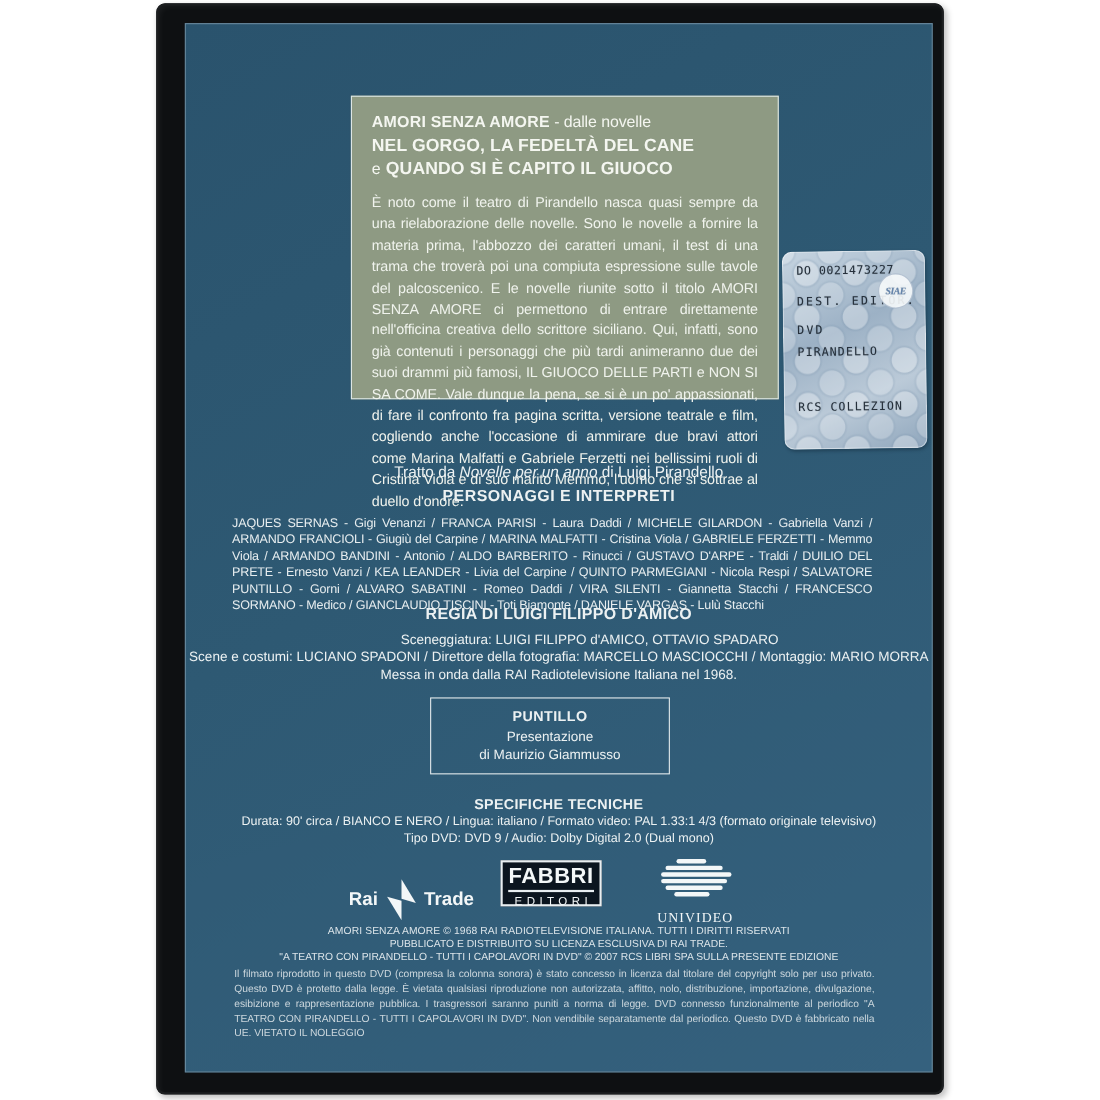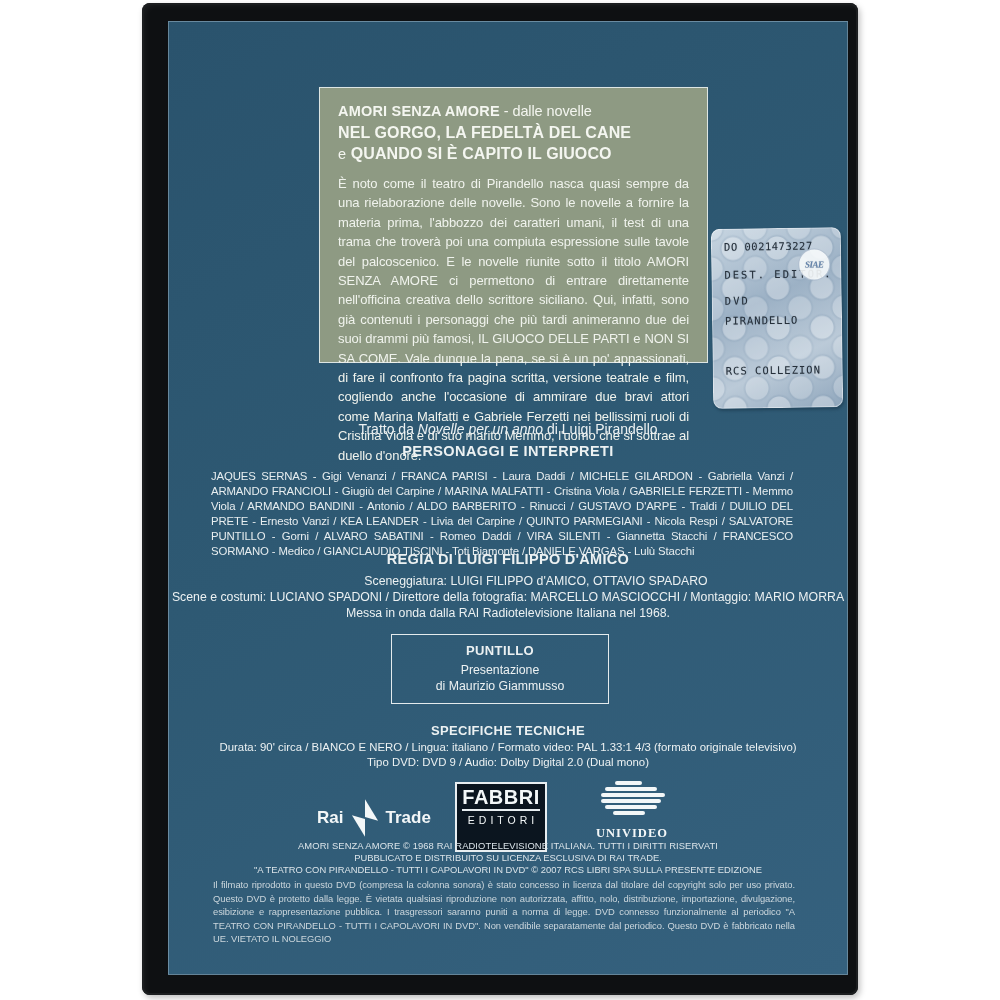--- a/index.html
+++ b/index.html
@@ -62,27 +62,27 @@
   .contents-line{font-size:12.3px;line-height:15.5px;}
   .contents-line.first{margin-top:5px;}
 
   .specs-heading{top:701px;font-size:13px;font-weight:bold;letter-spacing:.3px;}
   .specs-line1{top:719px;font-size:11.4px;}
   .specs-line2{top:734px;font-size:11.4px;}
 
   
   .raitrade{left:120px;top:768px;width:170px;height:56px;display:flex;align-items:center;
             justify-content:center;gap:7px;font-weight:bold;font-size:17px;color:#f3f7f8;}
-  .fabbri{left:286px;top:760px;width:92px;height:70px;border:2px solid #e8eef1;background:#0b151f;
+  .fabbri{left:286px;top:760px;width:92px;height:42px;border:2px solid #e8eef1;background:#0b151f;
           box-sizing:border-box;text-align:center;padding-top:3px;}
   .fabbri-name{font-size:20px;font-weight:bold;line-height:21px;letter-spacing:.5px;color:#f3f7f8;
                border-bottom:2px solid #e8eef1;margin:0 5px;padding-bottom:1px;}
   .fabbri-sub{font-size:10.5px;letter-spacing:4px;margin-right:-4px;padding-top:3px;color:#f3f7f8;}
   .univideo{left:420px;top:758px;width:86px;text-align:center;}
-  .univideo-name{font-family:"Liberation Serif",serif;font-weight:bold;font-size:12.5px;
+  .univideo-name{font-family:"Liberation Serif",serif;font-weight:normal;font-size:12.5px;
                  letter-spacing:1px;color:#f3f7f8;margin-top:2px;}
 
   .copy1{top:818px;font-size:9.4px;line-height:12.3px;color:#dbe4e9;letter-spacing:.1px;}
   .copy2{top:830px;font-size:9.4px;color:#dbe4e9;}
   .copy3{top:842px;font-size:9.4px;color:#dbe4e9;}
   .legal-body{left:44px;top:856px;width:582px;font-size:9.4px;line-height:13.6px;
               text-align:justify;color:#ccd7dd;letter-spacing:-.05px;}
 </style>
 </head>
 <body>

